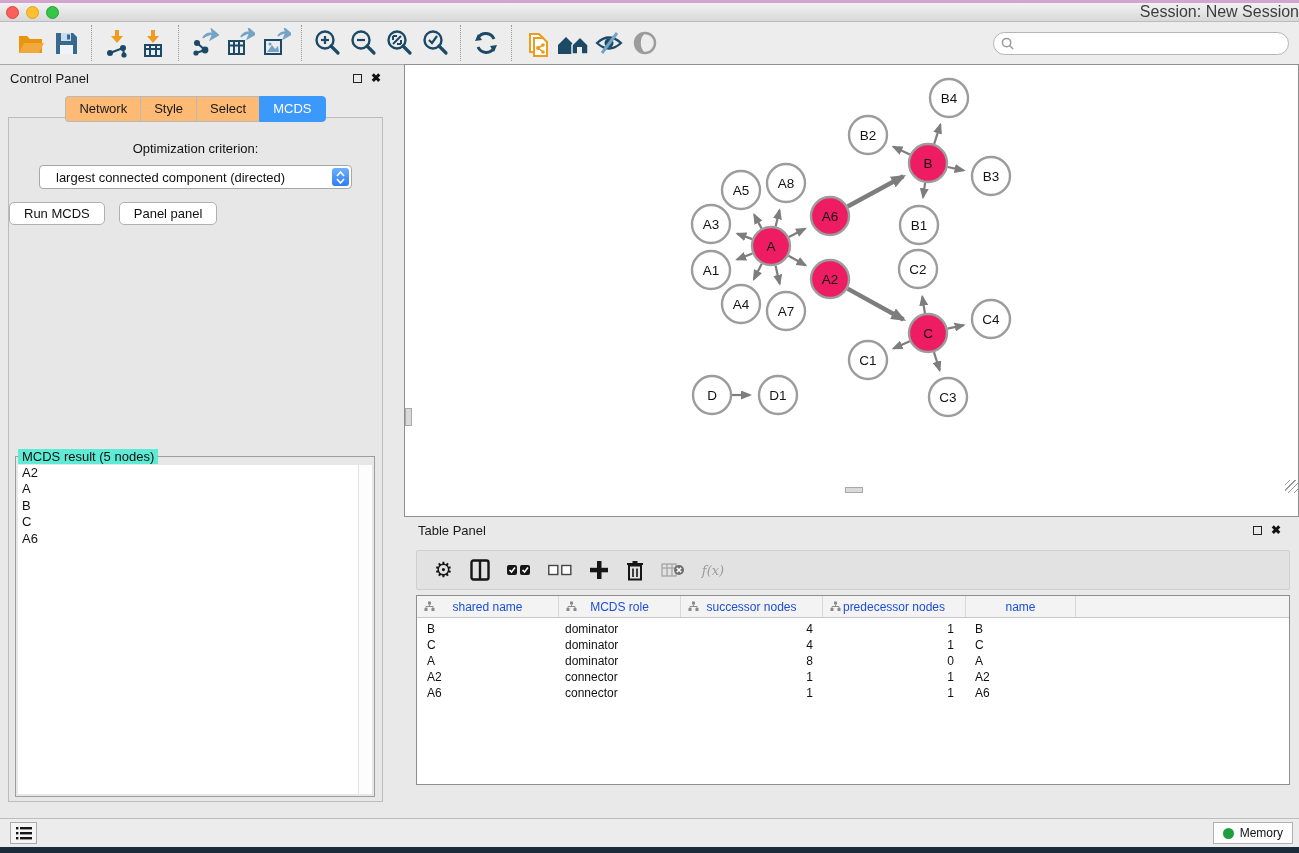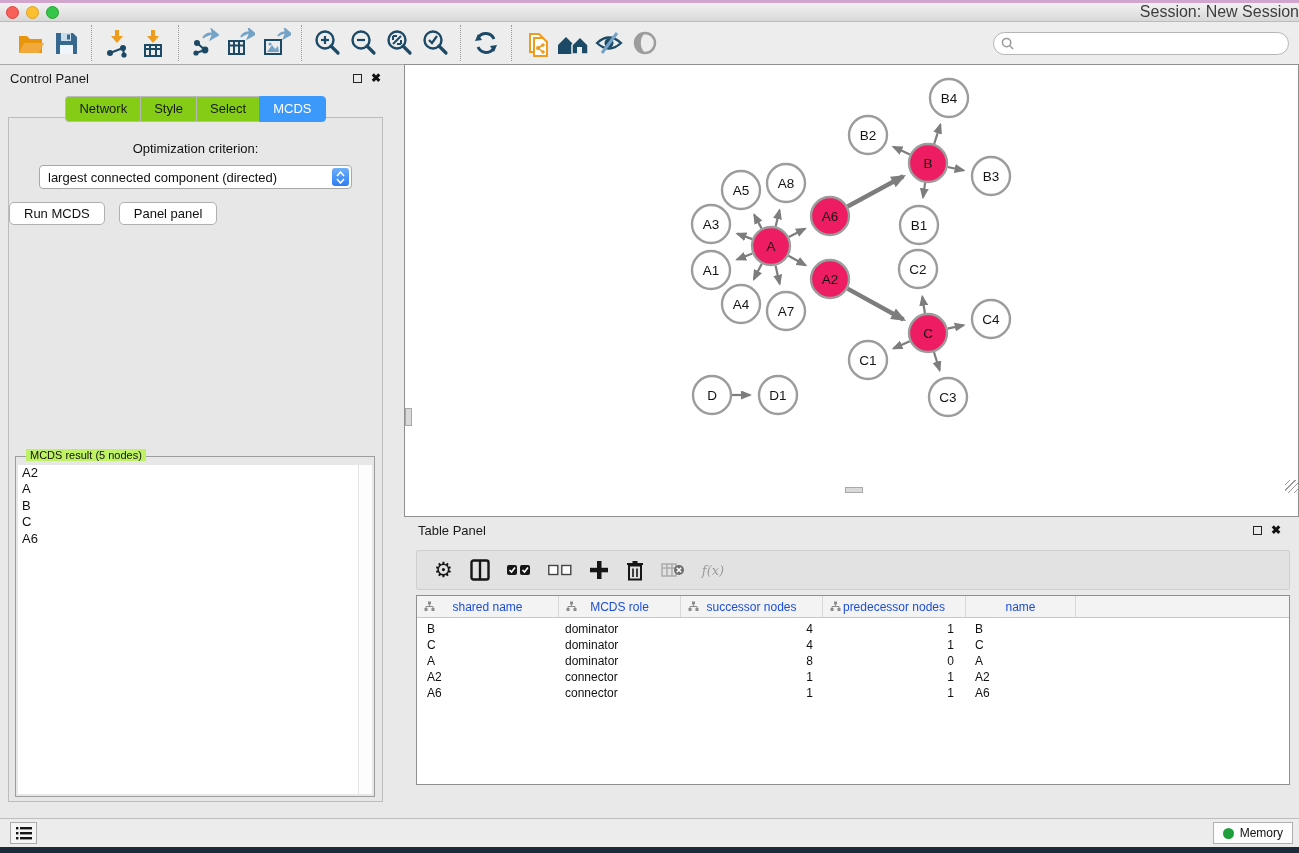--- a/index.html
+++ b/index.html
@@ -38,52 +38,52 @@
   #search-box input { border:none; outline:none; flex:1; font-size:12px; background:transparent; margin-left:5px; }
   
   #control-panel { position:absolute; left:0; top:65px; width:391px; height:747px; }
   .panel-head { display:flex; align-items:center; padding:6px 10px 0 10px; }
   .panel-head .ptitle { font-size:13px; color:#1a1a1a; }
   .wctrl { margin-left:auto; display:flex; gap:9px; align-items:center; }
   .float-ic { width:9px; height:9px; border:1.5px solid #222; background:transparent; }
   .close-ic { font-size:12px; font-weight:bold; color:#111; line-height:9px; }
   #cp-tabs { position:absolute; left:0; top:31px; width:100%; display:flex; justify-content:center; z-index:2; }
   .tab {
-    font-size:13px; padding:4px 13px 5px 13px; background:#84cc16; border:1px solid #b9b9b9;
+    font-size:13px; padding:4px 13px 5px 13px; background:#fdba74; border:1px solid #b9b9b9;
     border-right:none; color:#1a1a1a;
   }
   .tab:first-child { border-top-left-radius:4px; border-bottom-left-radius:4px; }
   .tab:last-child { border-right:1px solid #b9b9b9; border-top-right-radius:4px; border-bottom-right-radius:4px; }
   .tab.sel { background:#3b99fc; color:#fff; border-color:#3b99fc; }
   #cp-content {
     position:absolute; left:8px; right:8px; top:52px; bottom:10px;
     border:1px solid #bcbcbc; background:#e7e7e7;
   }
   #opt-label { text-align:center; margin-top:23px; font-size:13px; color:#111; }
   #criterion {
     margin:9px auto 0 auto; width:313px; height:24px; background:#fff;
     border:1px solid #a8a8a8; border-radius:4px; display:flex; align-items:center; position:relative;
   }
-  #criterion .val { font-size:13px; padding-left:8px; color:#111; }
+  #criterion .val { font-size:13px; padding-left:16px; color:#111; }
   #criterion .spin {
     position:absolute; right:2px; top:2px; bottom:2px; width:17px; border-radius:3px;
     background:linear-gradient(#6fb0fa,#2e7ef2); display:flex; flex-direction:column;
     align-items:center; justify-content:center; gap:1px;
   }
   .btn-row { display:flex; justify-content:flex-start; gap:14px; margin-top:13px; }
   .pbtn {
     font-size:13px; color:#111; background:#fff; border:1px solid #b0b0b0;
     border-radius:5px; padding:3px 14px; min-width:88px; text-align:center;
   }
   #result-group {
     position:absolute; left:6px; right:7px; top:338px; bottom:4px;
     border:1px solid #9d9d9d; background:#e7e7e7;
   }
   #result-legend {
-    position:absolute; top:-8px; left:10px; background:#bef264; padding:0 4px; font-size:11px; color:#111;
+    position:absolute; top:-8px; left:2px; background:#5eead4; padding:0 4px; font-size:13px; color:#111;
   }
   #result-list {
     position:absolute; left:2px; right:16px; top:8px; bottom:2px; background:#fff; overflow:hidden;
   }
   #result-scroll {
     position:absolute; right:2px; top:8px; bottom:2px; width:14px; background:#fdfdfd; border-left:1px solid #e4e4e4;
   }
   .mcds-item { font-size:13px; line-height:16.4px; padding-left:4px; color:#111; }
   
   #network-window {

